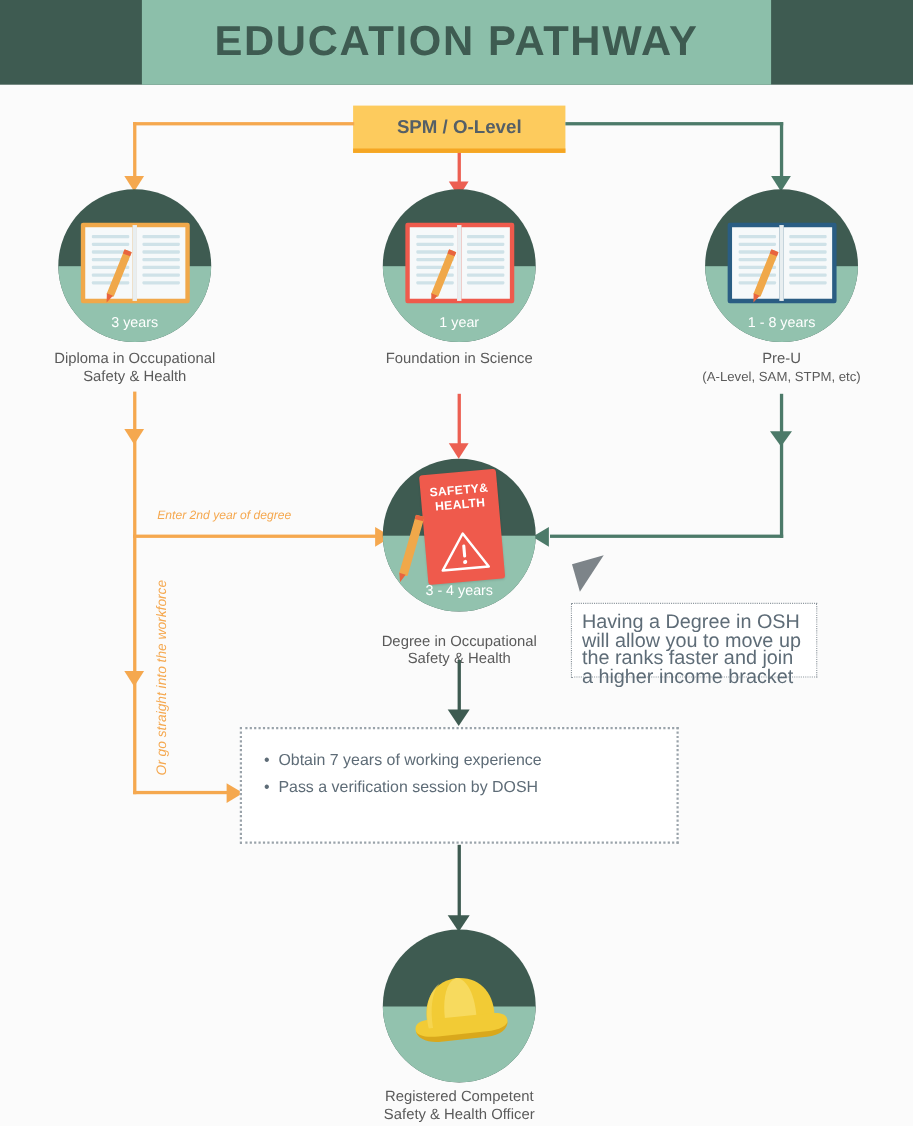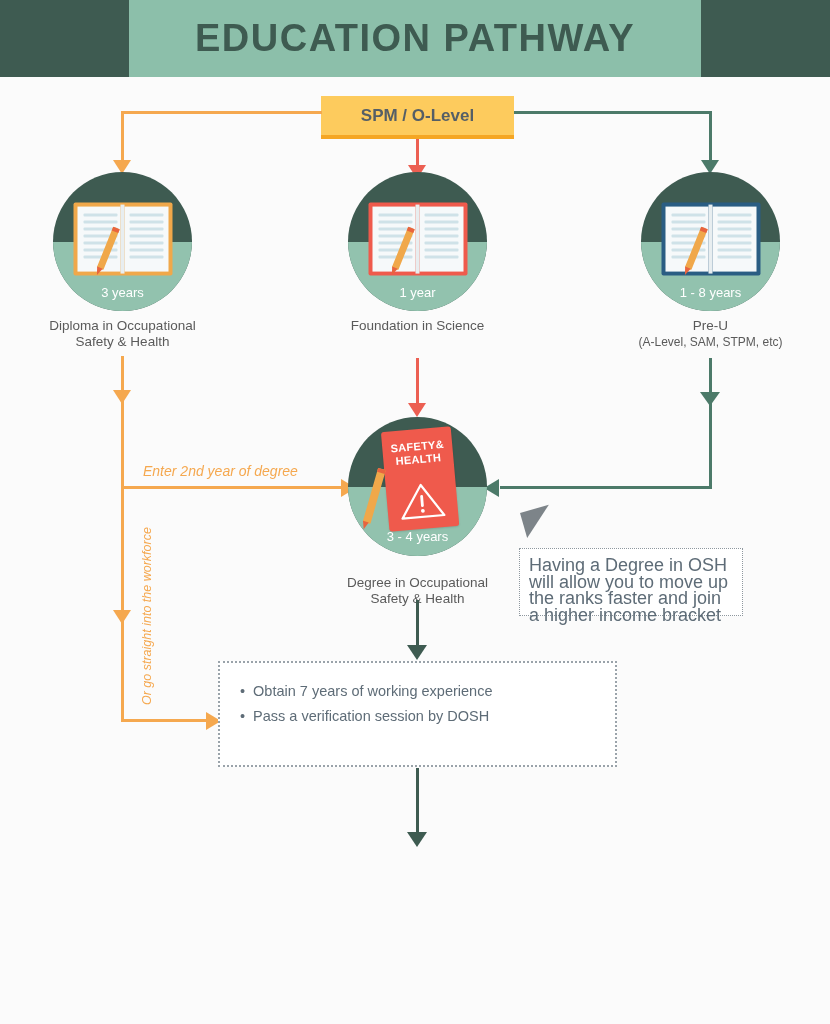--- a/index.html
+++ b/index.html
@@ -99,21 +99,21 @@
     padding:8px 9px 0 9px;font-size:18px;color:#5e6c77;line-height:16.5px;
   }
   .callout-pointer{
     position:absolute;left:520px;top:513px;width:0;height:0;
     border-left:30px solid #7d8489;border-bottom:26px solid transparent;
     transform:rotate(-16deg);transform-origin:0 0;
   }
 
   
   .note-h{
-    position:absolute;font-size:14px;font-style:italic;color:#f5a84f;
+    position:absolute;font-size:11px;font-style:italic;color:#f5a84f;
     white-space:nowrap;
   }
   .note-v{
     position:absolute;font-size:12.5px;font-style:italic;color:#f5a84f;
     white-space:nowrap;transform:rotate(-90deg);transform-origin:0 0;
   }
 </style>
 </head>
 <body>
 
@@ -308,14 +308,32 @@
   <div class="req-box">
     <ul class="req-list">
       <li>Obtain 7 years of working experience</li>
       <li>Pass a verification session by DOSH</li>
     </ul>
   </div>
 
   <div class="ln" style="left:416px;top:768px;width:3px;height:68px;background:#3e5b51;"></div>
   <div class="ar" style="left:407px;top:832px;border-left:10.5px solid transparent;border-right:10.5px solid transparent;border-top:15px solid #3e5b51;"></div>
 
+  <div class="node" style="left:348px;top:845px;">
+    <div class="circ" style="width:139px;height:139px;">
+      <div class="lower"></div>
+      <svg class="hat" width="108" height="86" viewBox="0 0 108 86">
+        <g transform="rotate(-6 54 43)">
+          <path d="M24 58 C20 36 30 16 54 15 C78 16 88 36 84 58 Z" fill="#f2cb35"></path>
+          <path d="M40 58 C38 34 44 17 54 15 C64 17 70 34 68 58 Z" fill="#f7da5e"></path>
+          <path d="M12 58 C12 52 18 50 26 50 L82 50 C90 50 96 52 96 58 C96 65 88 69 78 70 L30 70 C20 69 12 65 12 58 Z" fill="#f2cb35"></path>
+          <path d="M12 58 C12 66 22 71 34 71 L76 71 C88 71 96 66 96 58 C96 63 88 66 76 66 L32 66 C20 66 12 63 12 58 Z" fill="#d9a81c"></path>
+          <path d="M24 58 C22 44 26 26 38 18 C30 26 27 42 28 58 Z" fill="#f7da5e" opacity=".65"></path>
+        </g>
+      </svg>
+    </div>
+    <div class="node-label" style="left:-55px;width:249px;top:144px;">
+      <span>Registered Competent</span><br>
+      <span>Safety &amp; Health Officer</span>
+    </div>
+  </div>
 
 </div>
 
 </body></html>

